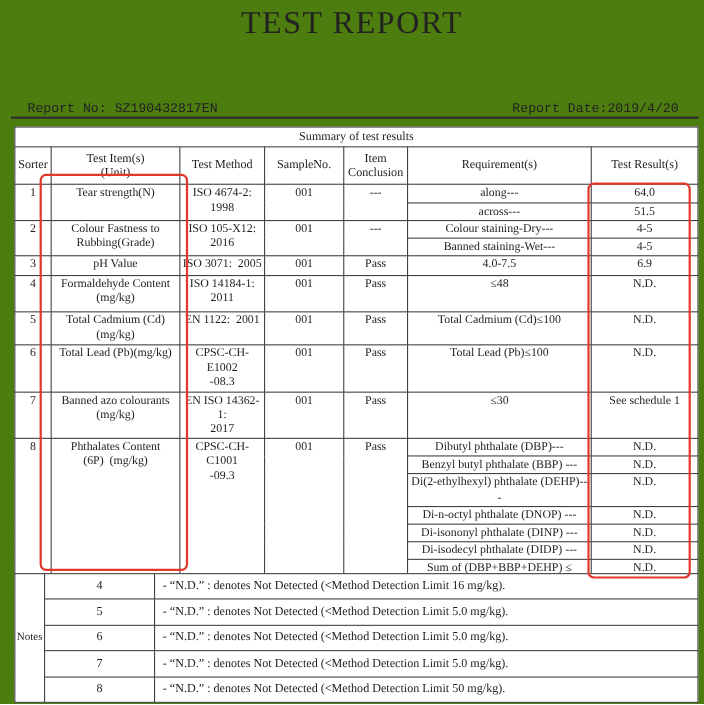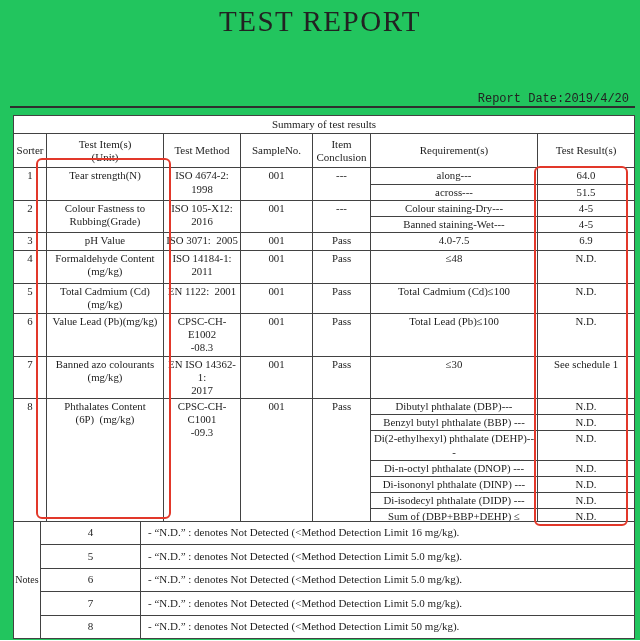--- a/index.html
+++ b/index.html
@@ -1,29 +1,29 @@
 <!DOCTYPE html>
 <html><head>
 <meta charset="utf-8">
 <style>
   html,body { margin:0; padding:0; background:#fff; }
   .doc {
-    position:relative; width:640px; height:640px; background:#22c55e;
+    position:relative; width:640px; height:640px; background:#4d7c0f;
     font-family:"Liberation Serif","DejaVu Serif",serif; color:#1d1d1d; overflow:hidden;
   }
   .title {
     position:absolute; top:5px; left:0; width:100%; text-align:center;
     font-size:29px; letter-spacing:1.5px; color:#222;
   }
   .meta {
     position:absolute; top:92px; font-family:"Liberation Mono","DejaVu Sans Mono",monospace;
     font-size:12px; color:#222;
   }
   .meta-no   { left:25px; }
-  .meta-date { right:11px; }
+  .meta-date { right:23px; }
   .rule { position:absolute; top:106px; left:10px; width:625px; height:2px; background:#2e2e2e; }
 
   table.grid { border-collapse:collapse; table-layout:fixed; position:absolute; left:13px; background:#fff; }
   table.summary { top:115px; width:621px; }
   table.notes   { top:521px; width:621px; }
   .grid td {
     border:1px solid #424242; font-size:10.8px; text-align:center; vertical-align:top;
     padding:1px 2px; white-space:pre-line; line-height:1.22; overflow:hidden;
   }
   .caption-row td { font-size:11px; vertical-align:middle; padding:2px;margin-top:47px; }
@@ -38,20 +38,21 @@
   #rb-left  { left:36px;  top:158px; width:131px; height:357px; }
   #rb-right { left:534px; top:166px; width:90px;  height:356px; }
 </style>
 </head>
 <body>
 
 <div class="doc">
 
   <div class="title">TEST REPORT</div>
 
+  <div class="meta meta-no">Report No: SZ190432817EN</div>
   <div class="meta meta-date">Report Date:2019/4/20</div>
   <div class="rule"></div>
 
   <table class="grid summary">
     <colgroup>
       <col style="width:33px">
         <col style="width:117px">
         <col style="width:77px">
       <col style="width:72px">
         <col style="width:58px">
@@ -132,21 +133,21 @@
 (mg/kg)</td>
       <td>EN 1122: &nbsp;2001</td>
       <td>001</td>
       <td>Pass</td>
       <td class="req">Total Cadmium (Cd)≤100</td>
       <td>N.D.</td>
     </tr>
 
     <tr style="height:32px">
       <td>6</td>
-      <td>Value Lead (Pb)(mg/kg)</td>
+      <td>Total Lead (Pb)(mg/kg)</td>
       <td>CPSC-CH-E1002
 -08.3</td>
       <td>001</td>
       <td>Pass</td>
       <td class="req">Total Lead (Pb)≤100</td>
       <td>N.D.</td>
     </tr>
 
     <tr style="height:35px">
       <td>7</td>

